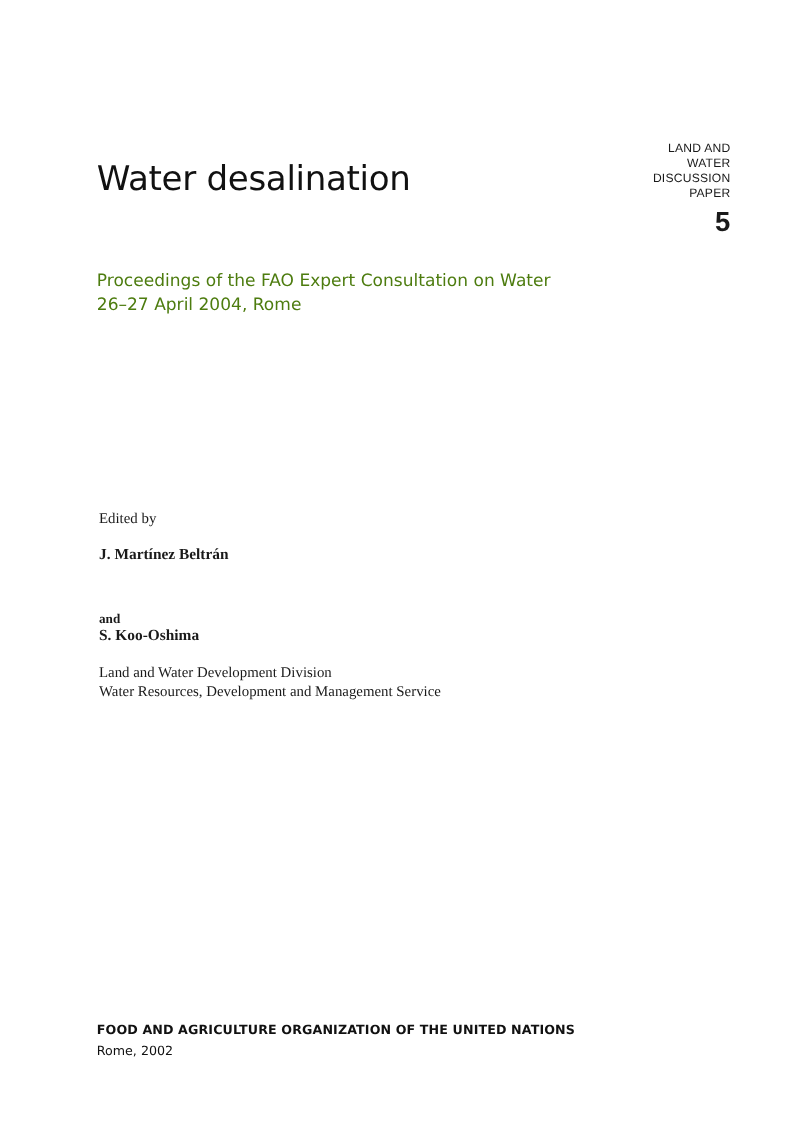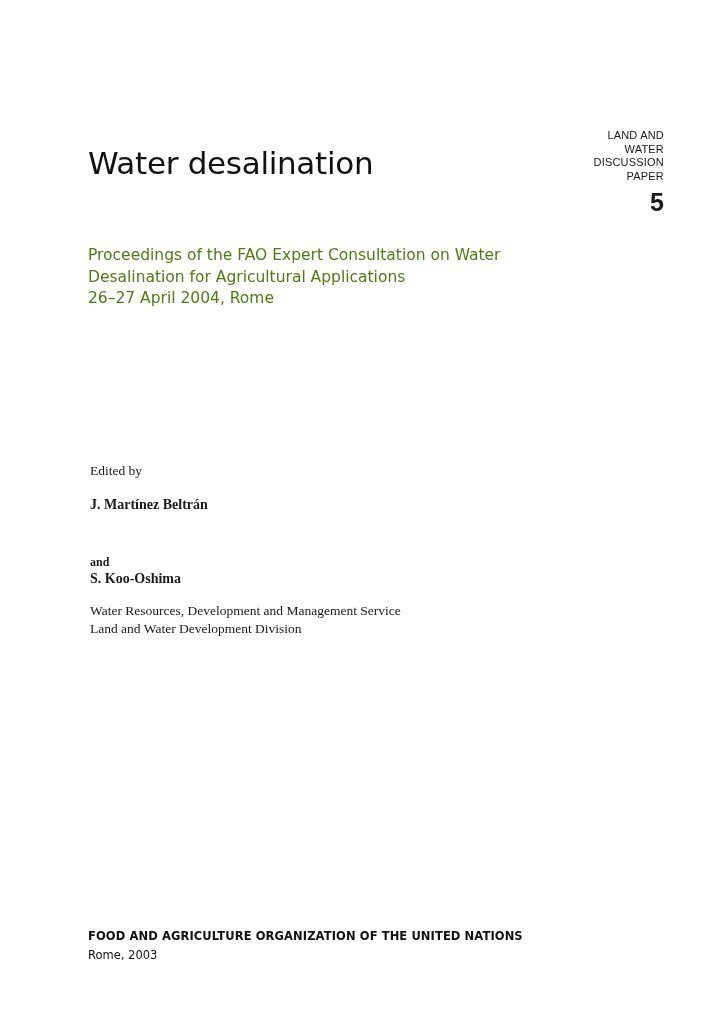--- a/index.html
+++ b/index.html
@@ -161,33 +161,32 @@
     <span class="line">PAPER</span>
     <span class="series-number">5</span>
   </div>
 
   <div class="title-block">
     <span class="title-line">Water desalination</span>
   </div>
 
   <div class="subtitle-block">
     <span class="subtitle-line">Proceedings of the FAO Expert Consultation on Water</span>
-    <span class="subtitle-line">Desalination for Agricultural Applications</span>
     <span class="subtitle-line">26–27 April 2004, Rome</span>
   </div>
 
   <div class="editors-block">
     <span class="edited-by">Edited by</span>
     <span class="editor-name">J. Martínez Beltrán</span>
     <span class="editor-and">and</span>
     <span class="editor-name">S. Koo-Oshima</span>
     <div class="affiliation-block">
+      <span class="affiliation-line">Land and Water Development Division</span>
       <span class="affiliation-line">Water Resources, Development and Management Service</span>
-      <span class="affiliation-line">Land and Water Development Division</span>
     </div>
   </div>
 
   <div class="footer-block">
     <span class="footer-org">FOOD AND AGRICULTURE ORGANIZATION OF THE UNITED NATIONS</span>
-    <span class="footer-place">Rome, 2003</span>
+    <span class="footer-place">Rome, 2002</span>
   </div>
 
 </div>
 
 </body></html>

